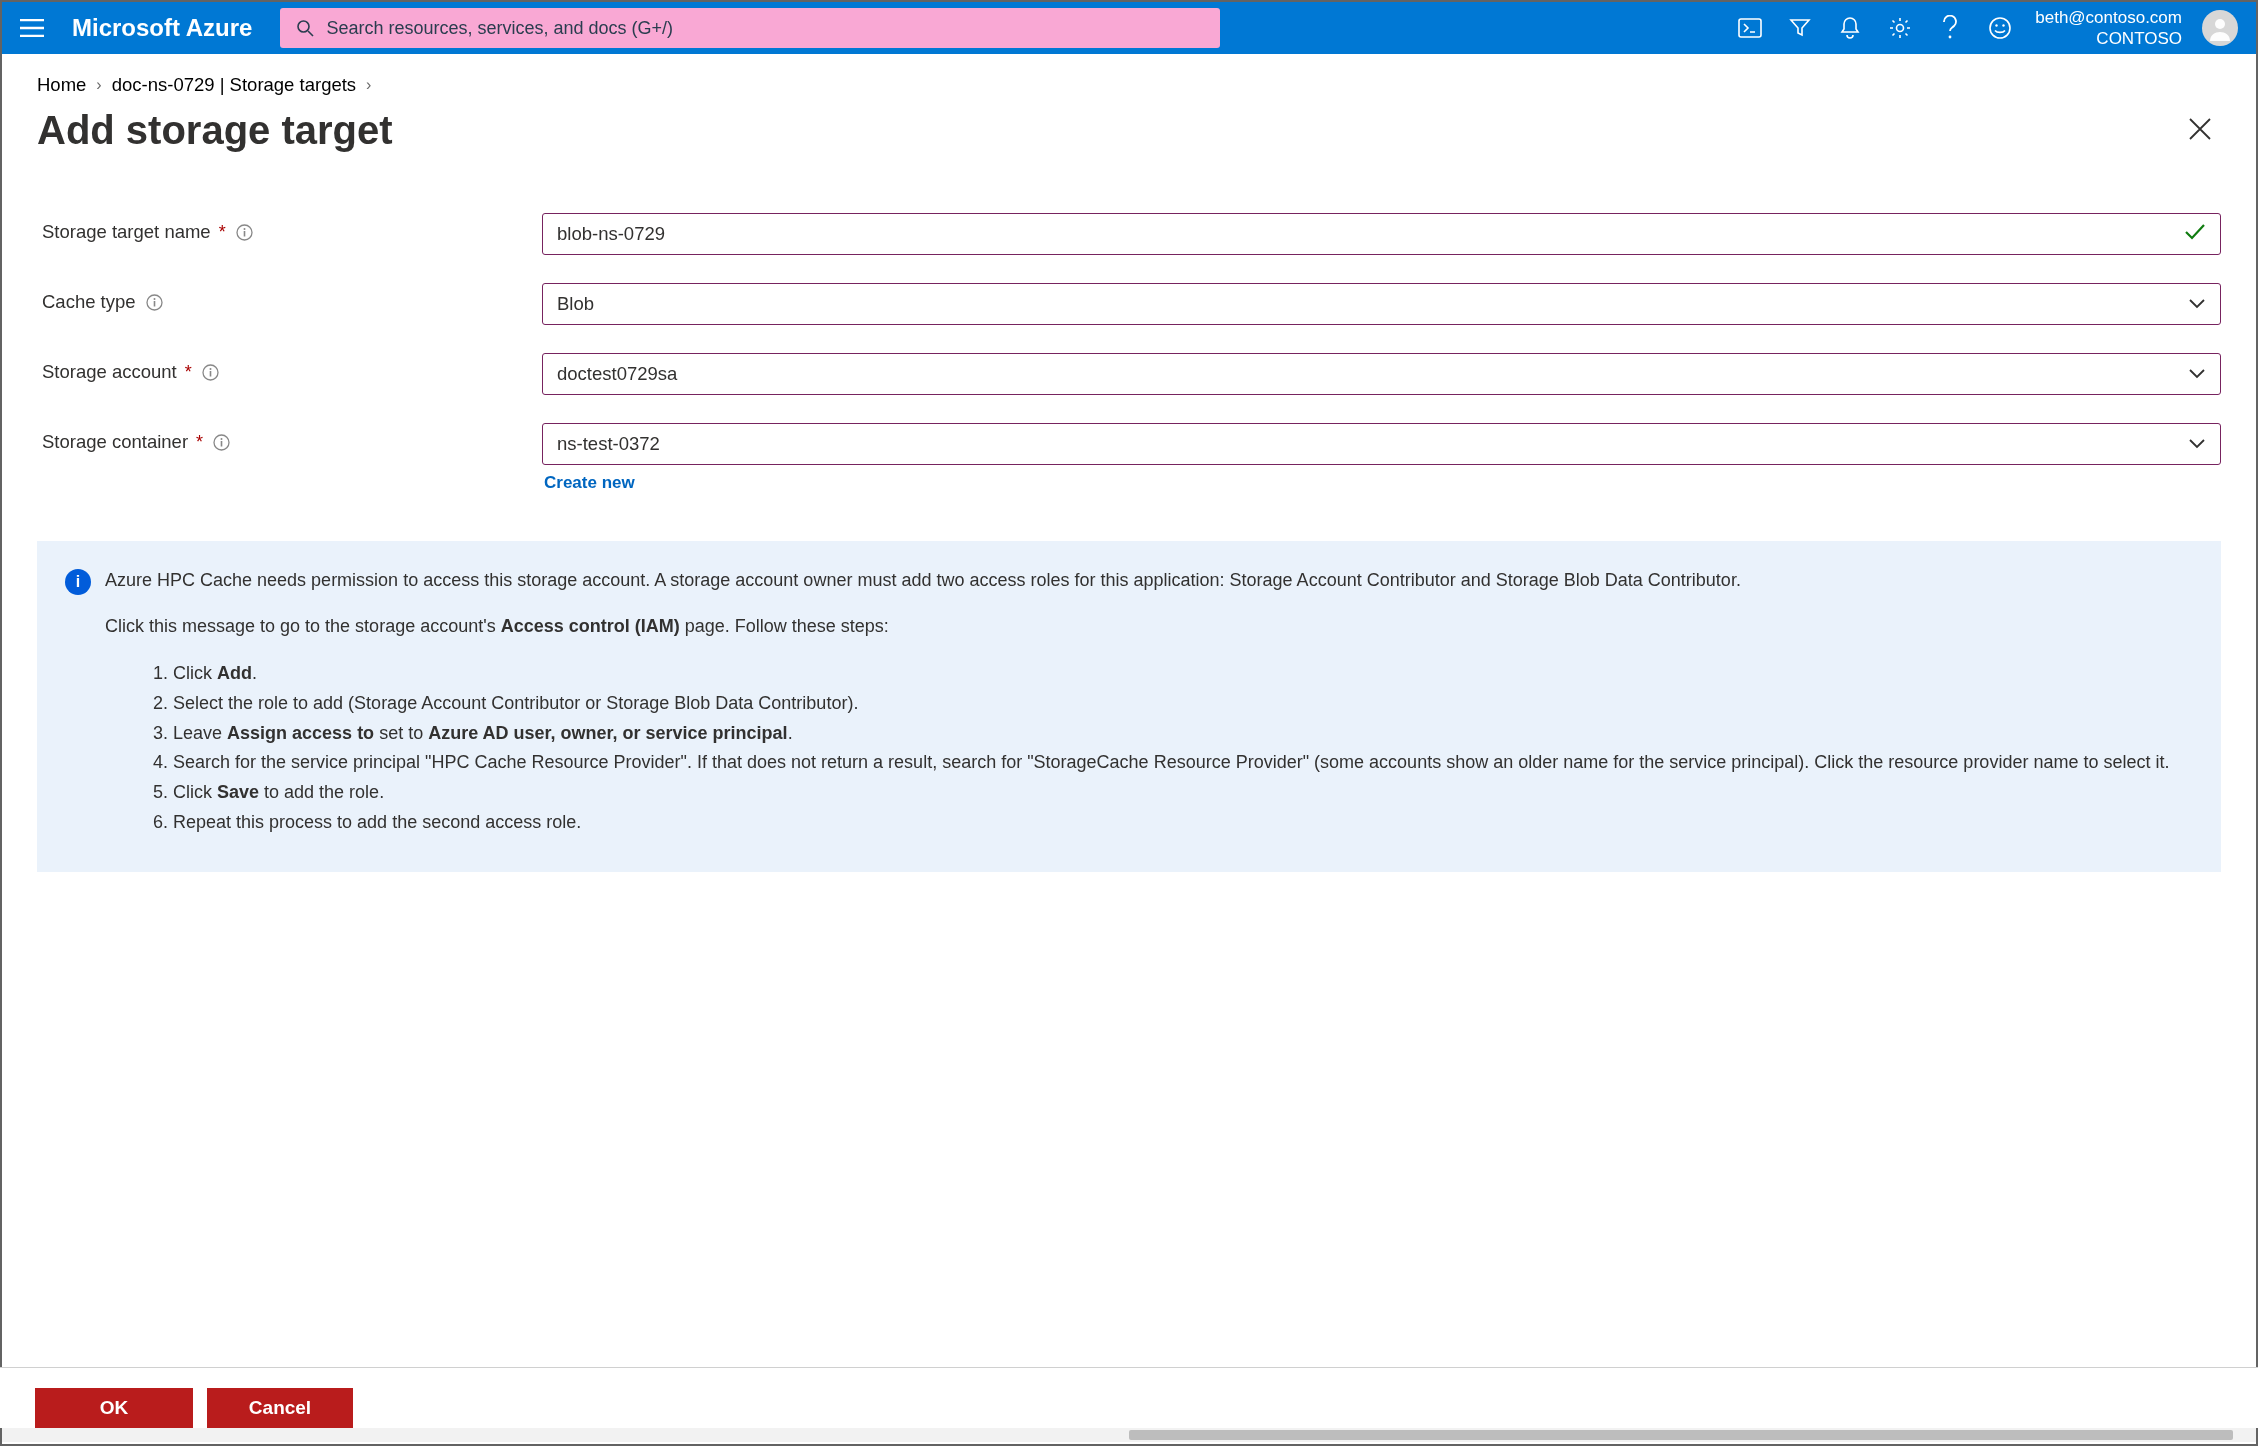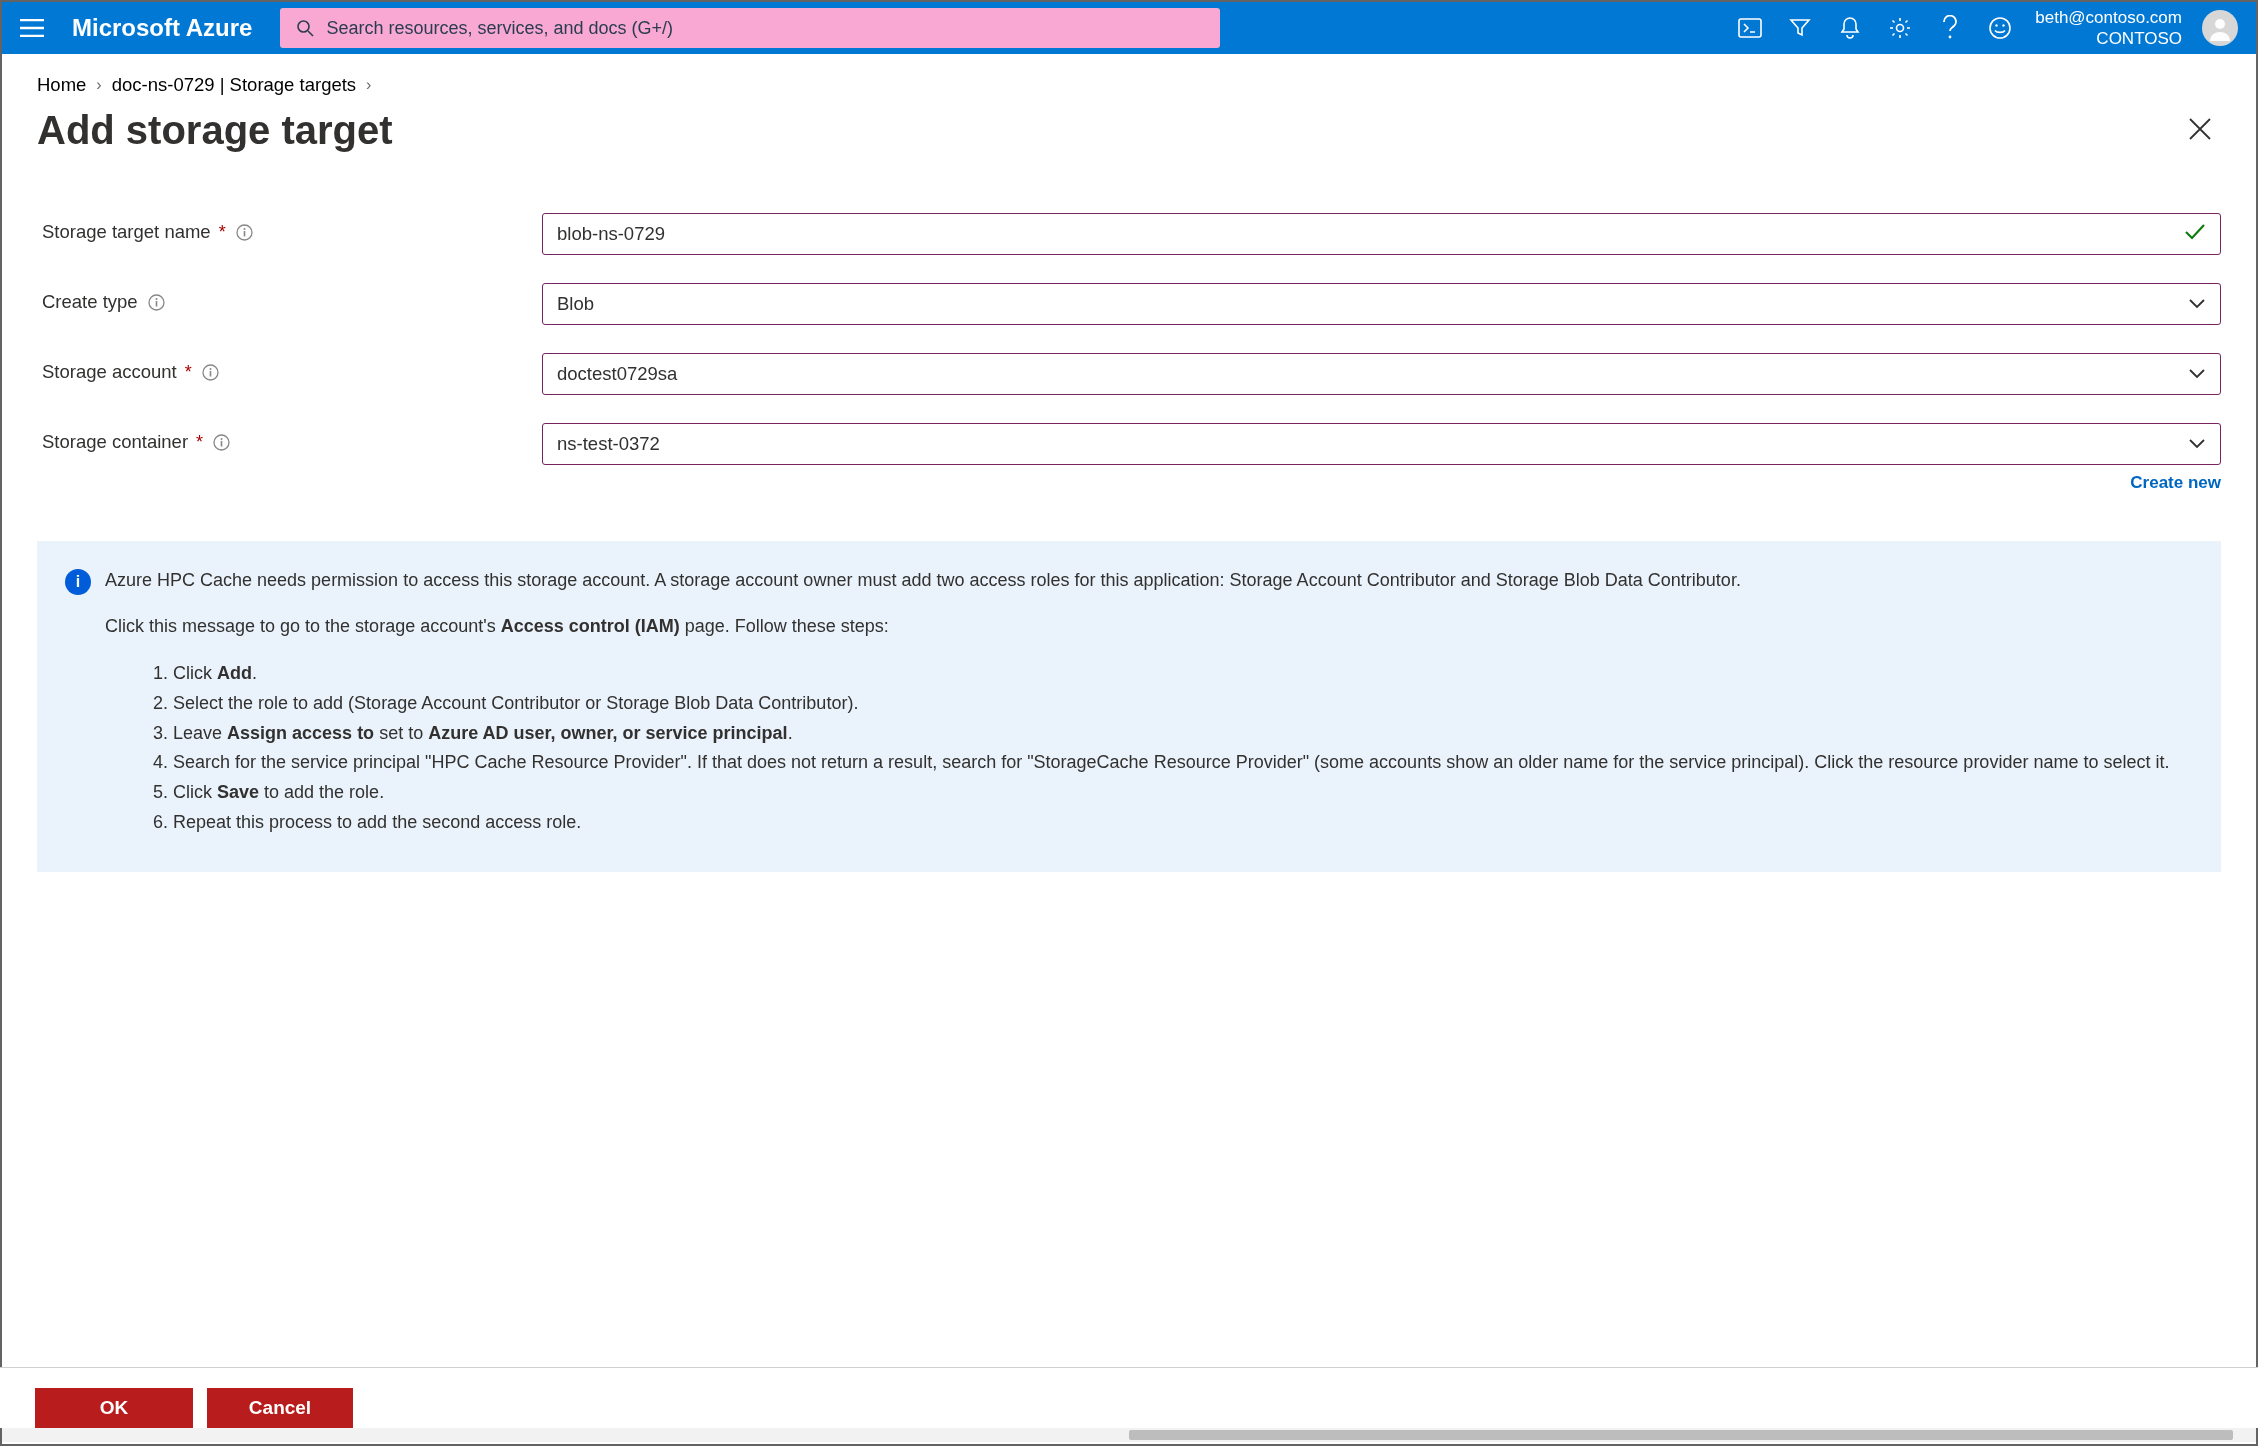--- a/index.html
+++ b/index.html
@@ -75,21 +75,21 @@
 .form-row { display: flex; align-items: flex-start; margin-bottom: 28px; }
 .form-label {
   flex: 0 0 500px;
   font-size: 18.5px;
   color: #323130;
   padding-top: 8px;
   display: flex; align-items: center; gap: 6px;
 }
 .req { color: #a80000; font-size: 18px; margin-left: 2px; }
 .info-icon { display: inline-flex; margin-left: 4px; }
-.form-ctrl { flex: 1; position: relative; text-align: right; }
+.form-ctrl { flex: 1; position: relative; }
 .ctrl {
   width: 100%;
   height: 42px;
   border: 1.6px solid #77235f;
   border-radius: 3px;
   padding: 0 14px;
   font-size: 18.5px;
   color: #323130;
   background: #fff;
   display: flex; align-items: center; justify-content: space-between;
@@ -255,21 +255,21 @@
           <span>blob-ns-0729</span>
           <span class="check"><svg width="22" height="18" viewBox="0 0 22 18">
                 <path d="M2 9l6 6L20 2" fill="none" stroke="#107c10" stroke-width="2.2"></path>
               </svg></span>
         </div>
       </div>
     </div>
 
     <div class="form-row">
       <div class="form-label">
-        <span>Create type</span>
+        <span>Cache type</span>
         <span class="info-icon">
             <svg width="17" height="17" viewBox="0 0 17 17">
               <circle cx="8.5" cy="8.5" r="7.5" fill="none" stroke="#888" stroke-width="1.3"></circle>
               <circle cx="8.5" cy="5" r="1" fill="#888"></circle>
               <rect x="7.7" y="7" width="1.6" height="5.5" fill="#888"></rect>
             </svg>
           </span>
       </div>
       <div class="form-ctrl">
         <div class="ctrl">

